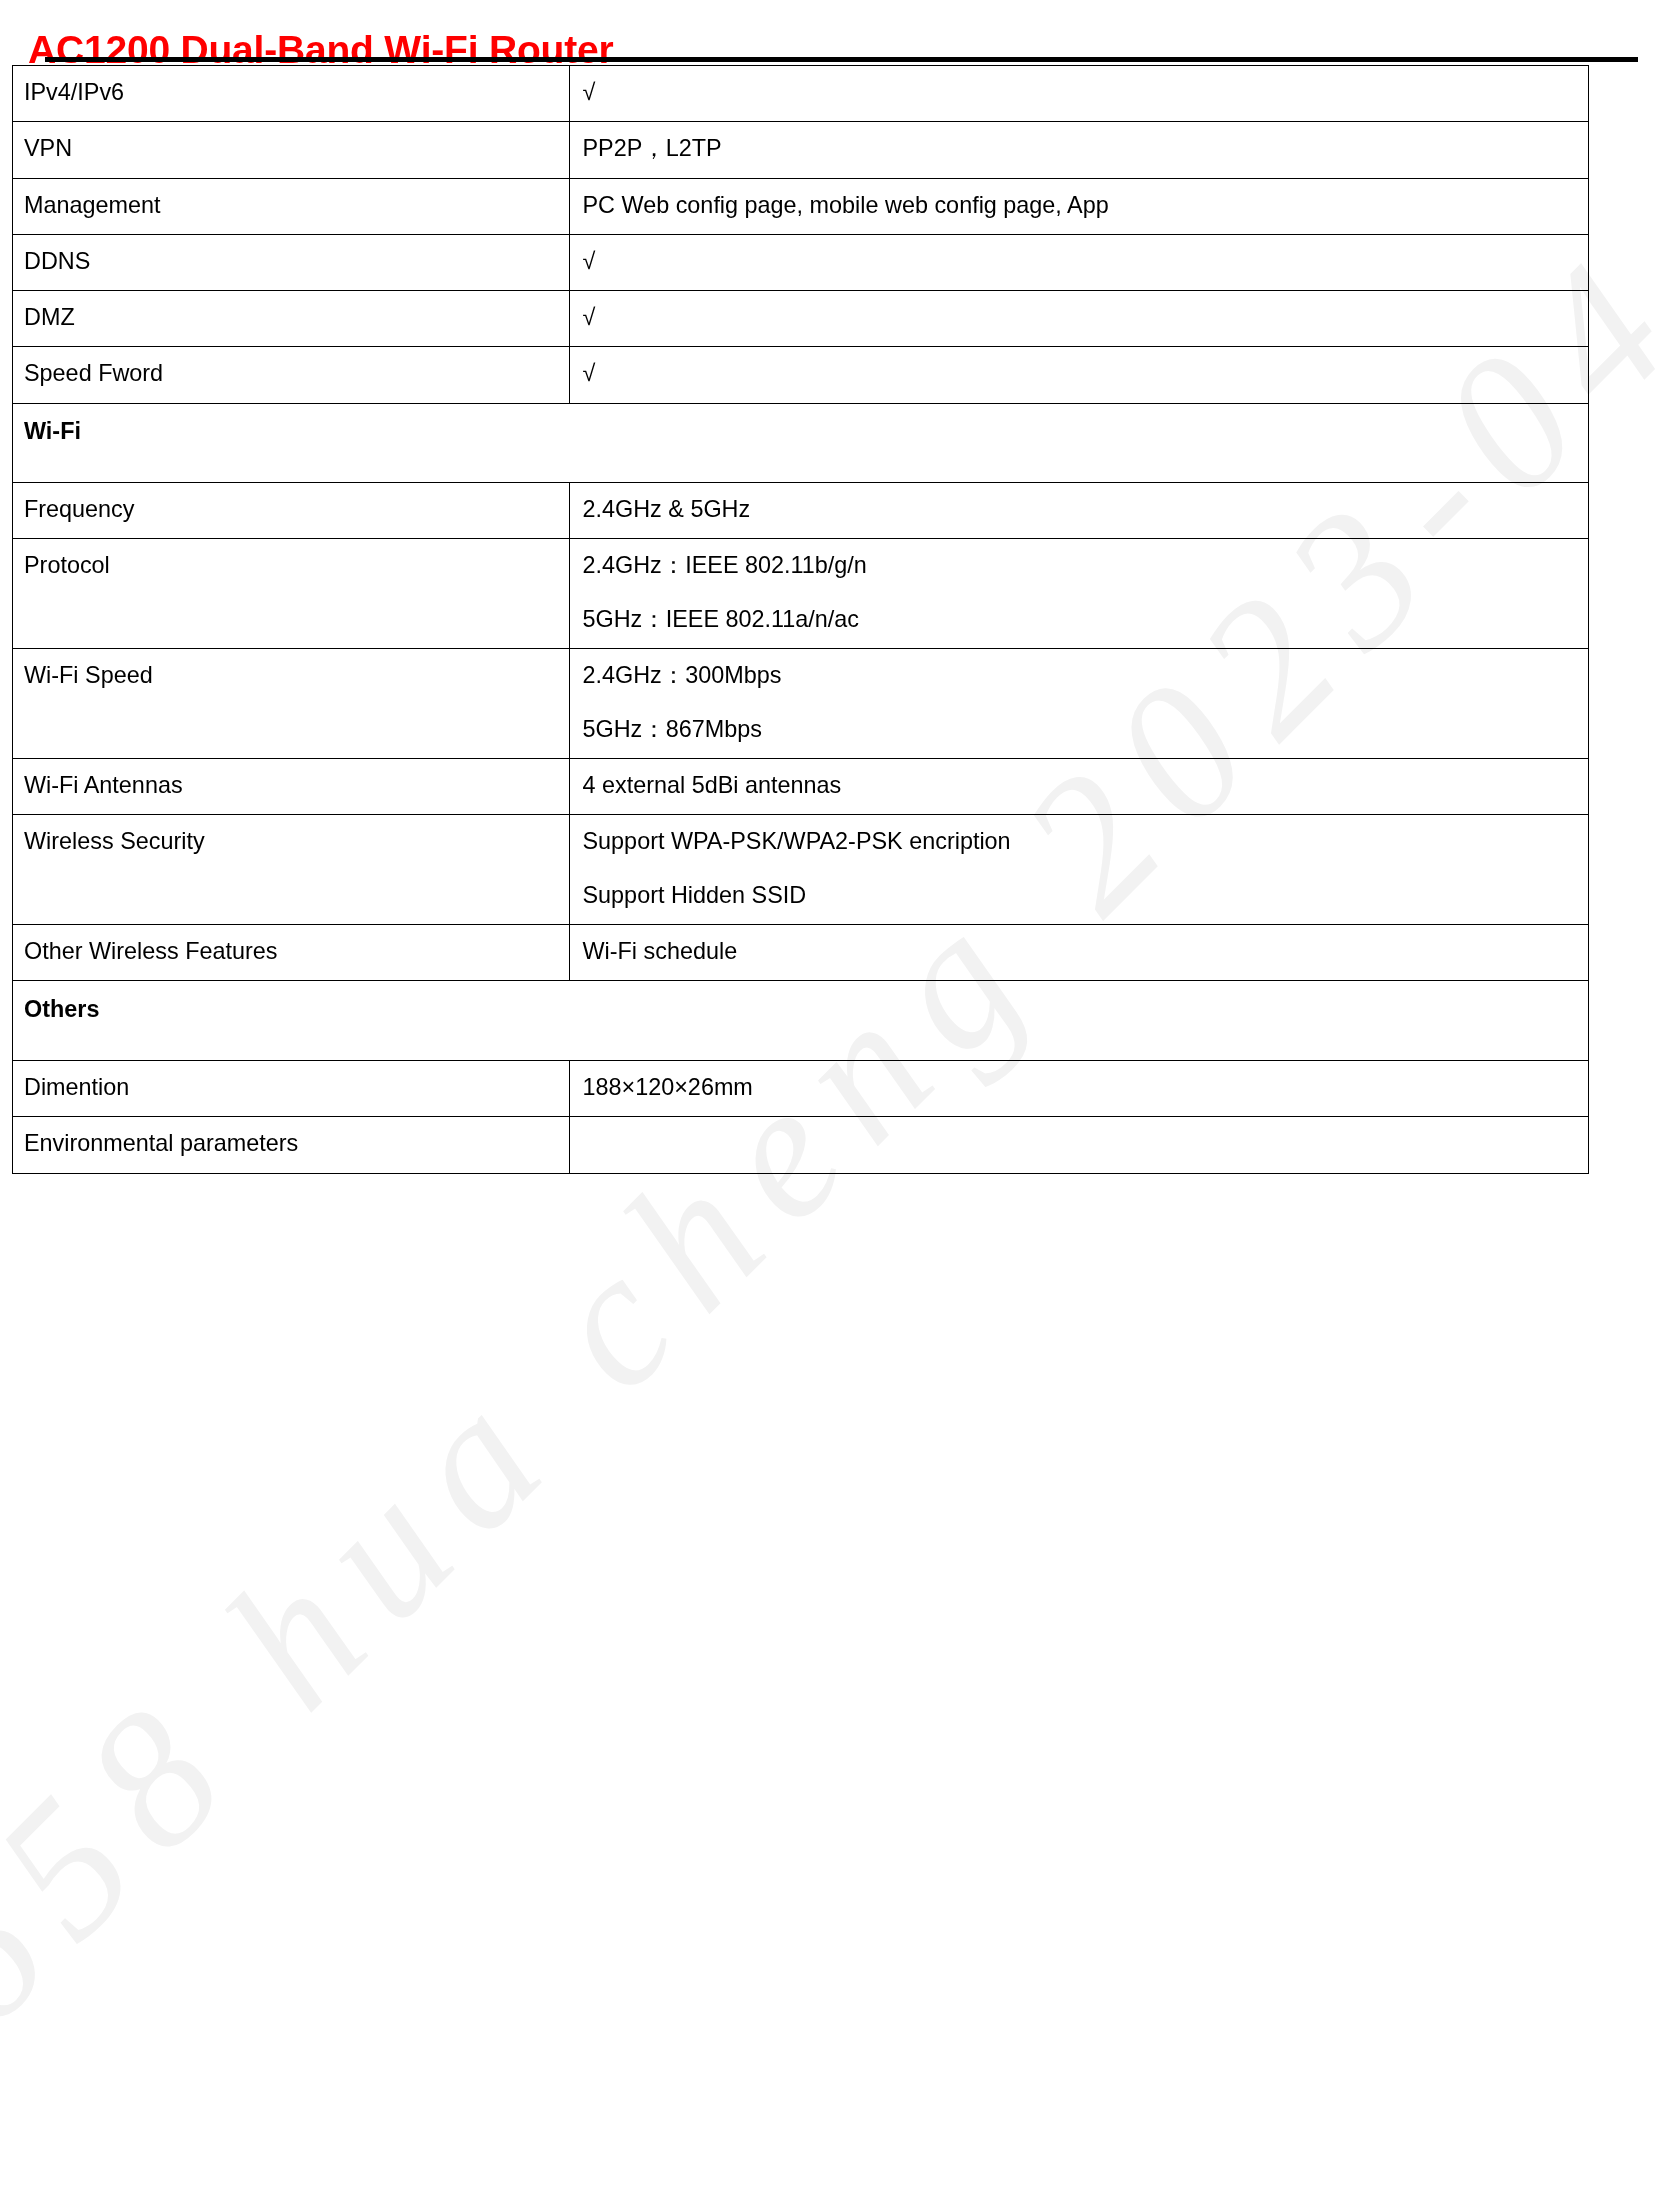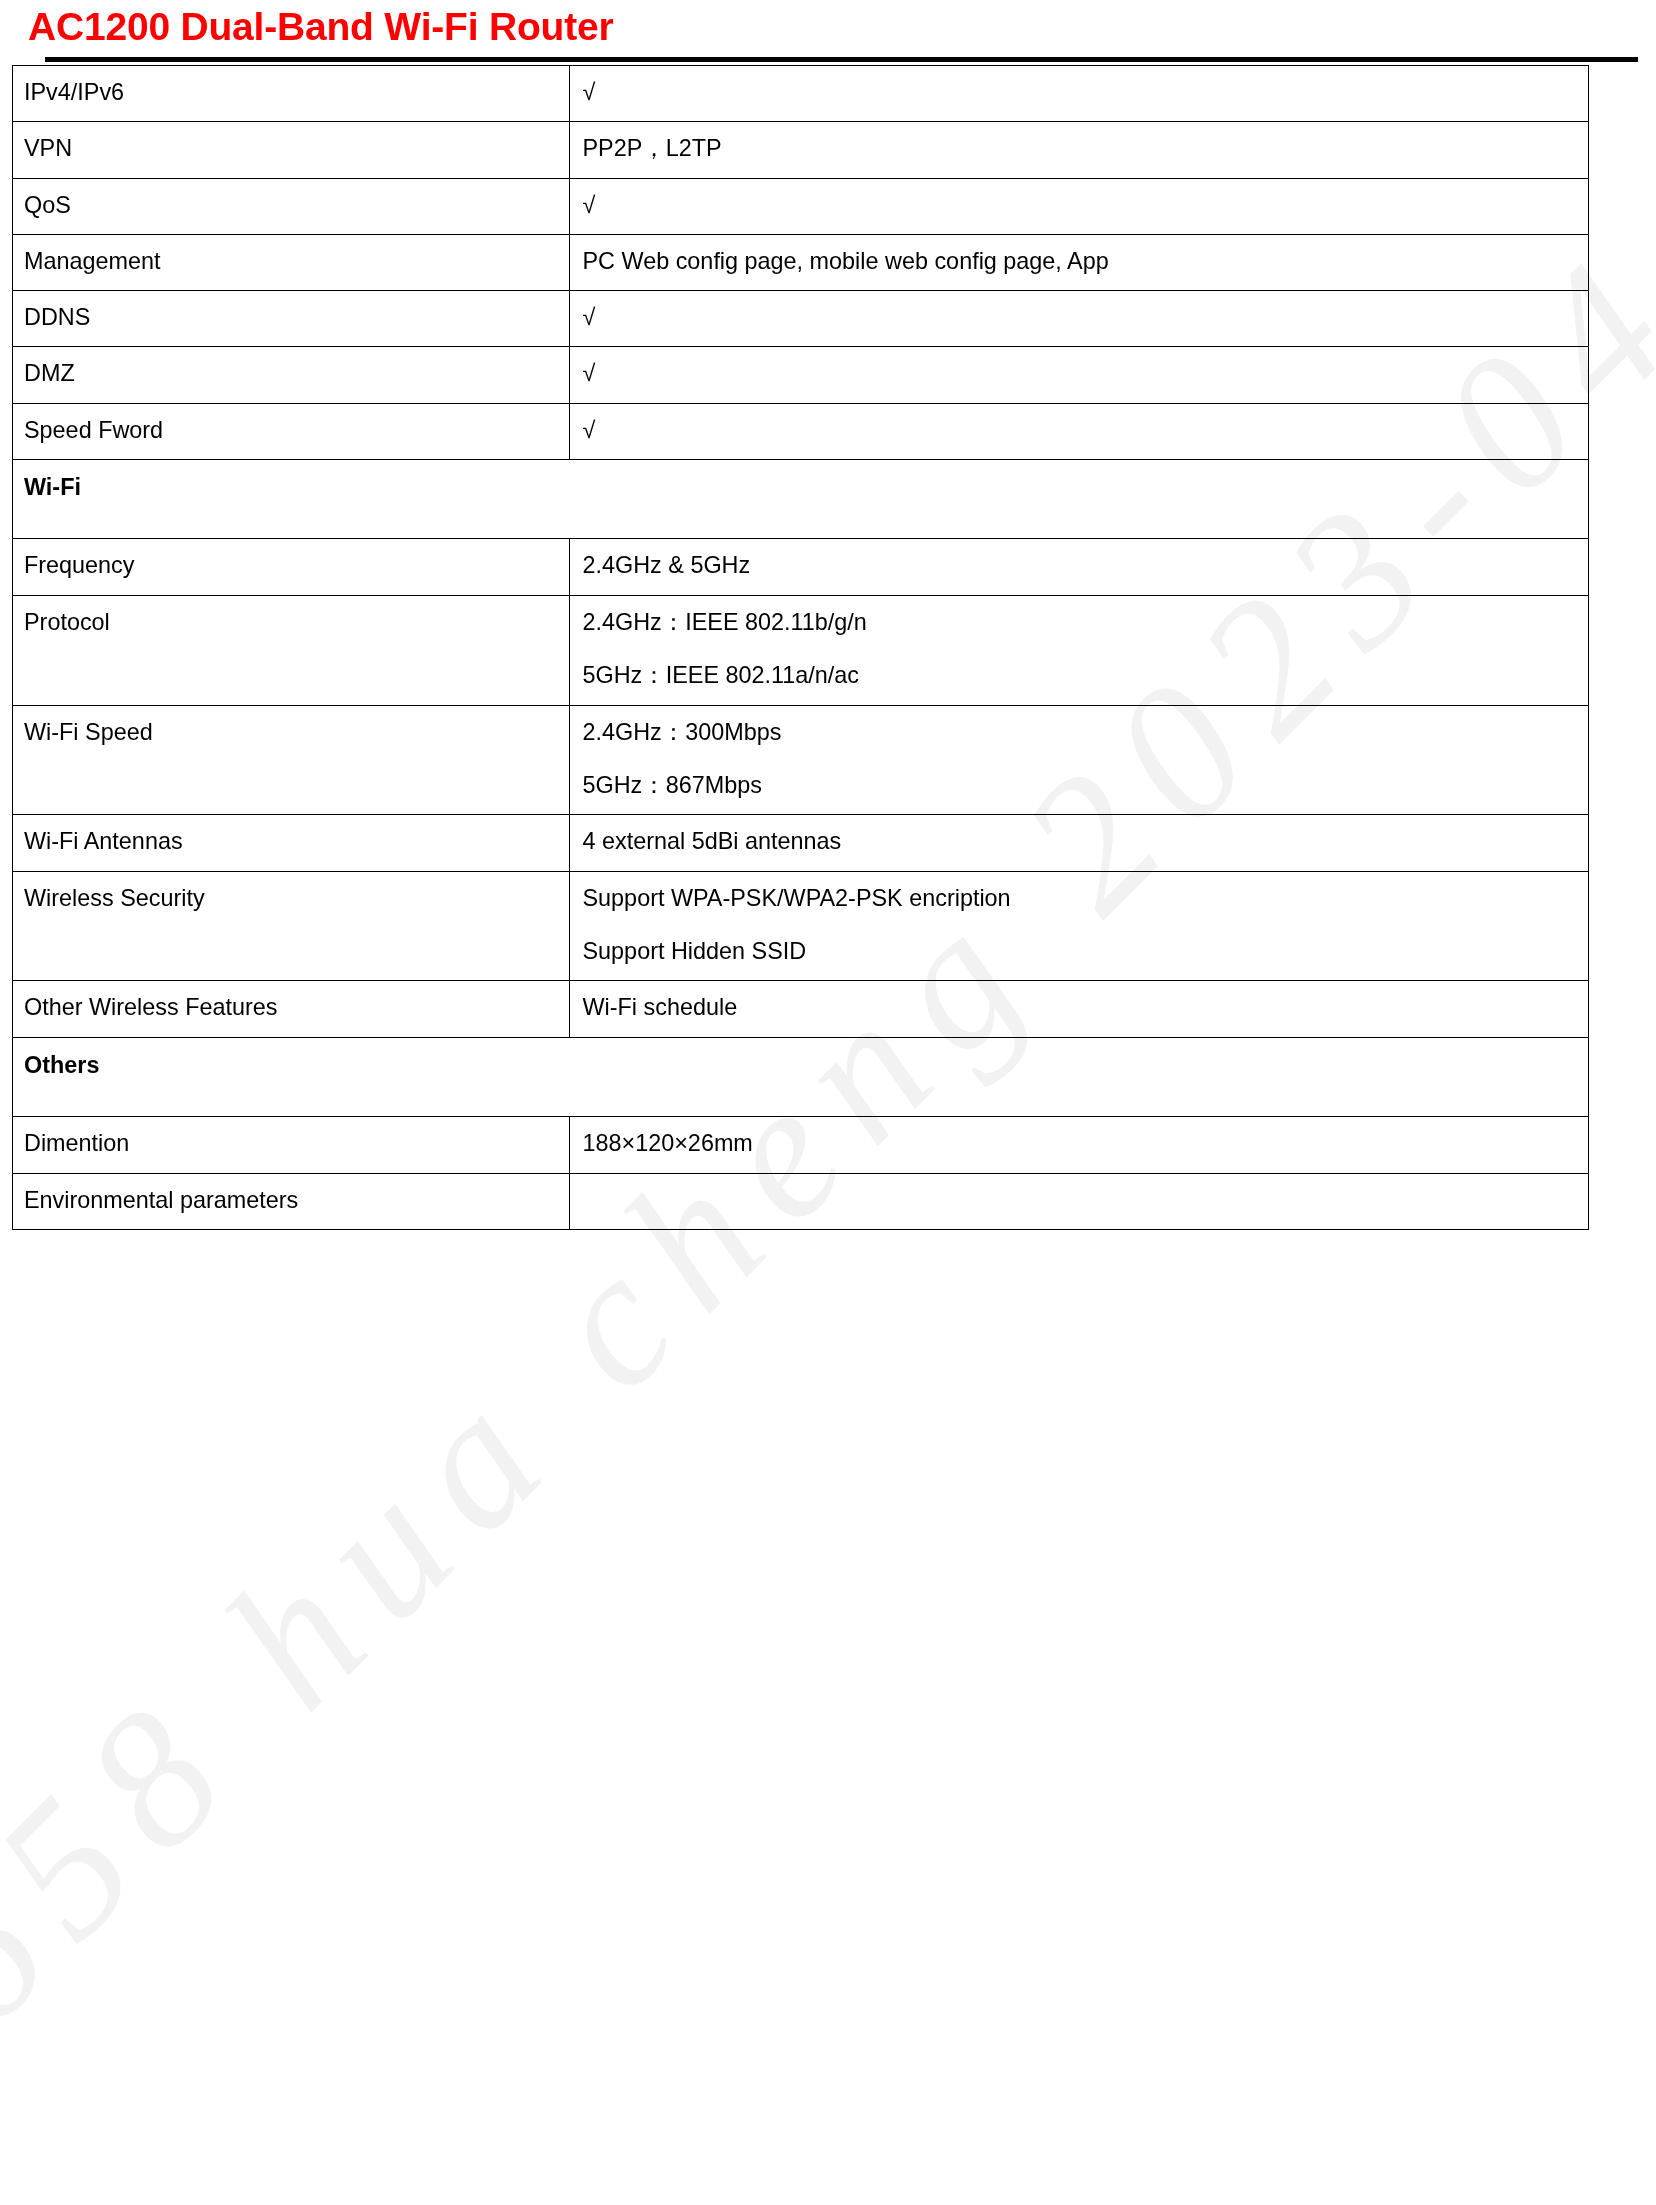--- a/index.html
+++ b/index.html
@@ -44,21 +44,21 @@
   
   #page {
     position: relative;
     z-index: 2;
     padding: 0;
   }
 
   #doc-title {
     position: absolute;
     left: 28px;
-    top: 5px;
+    top: 28px;
     font-size: 39px;
     font-weight: bold;
     color: #ff0000;
     letter-spacing: -0.2px;
     white-space: nowrap;
   }
 
   
   #table-top-rule {
     position: absolute;
@@ -124,24 +124,20 @@
     <tbody id="spec-table-body">
         <tr class="row-label">
           <td class="label-cell">IPv4/IPv6</td>
           <td class="value-cell"><span>√</span></td>
         </tr>
         <tr class="row-label">
           <td class="label-cell">VPN</td>
           <td class="value-cell"><span>PP2P，L2TP</span></td>
         </tr>
         <tr class="row-label">
-          <td class="label-cell">QoS</td>
-          <td class="value-cell"><span>√</span></td>
-        </tr>
-        <tr class="row-label">
           <td class="label-cell">Management</td>
           <td class="value-cell"><span>PC Web config page, mobile web config page, App</span></td>
         </tr>
         <tr class="row-label">
           <td class="label-cell">DDNS</td>
           <td class="value-cell"><span>√</span></td>
         </tr>
         <tr class="row-label">
           <td class="label-cell">DMZ</td>
           <td class="value-cell"><span>√</span></td>

